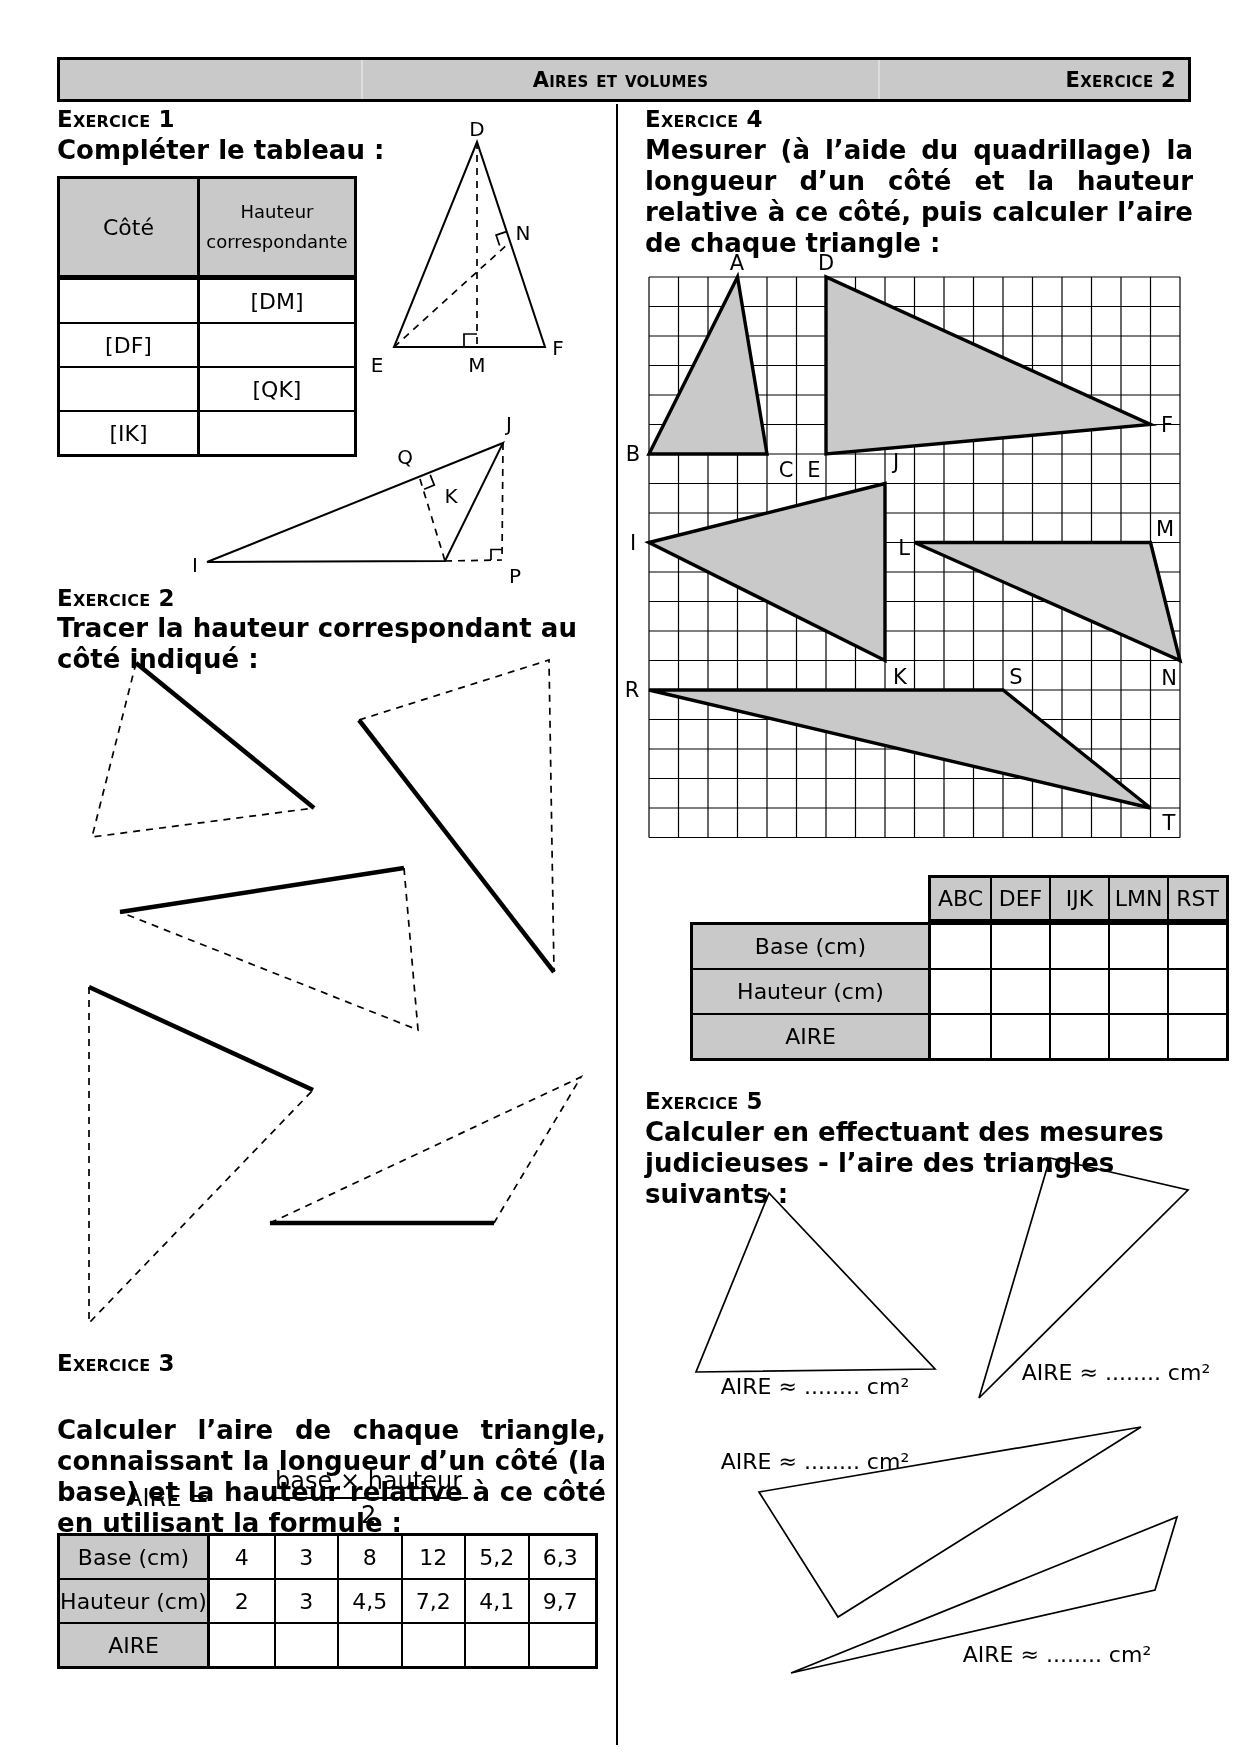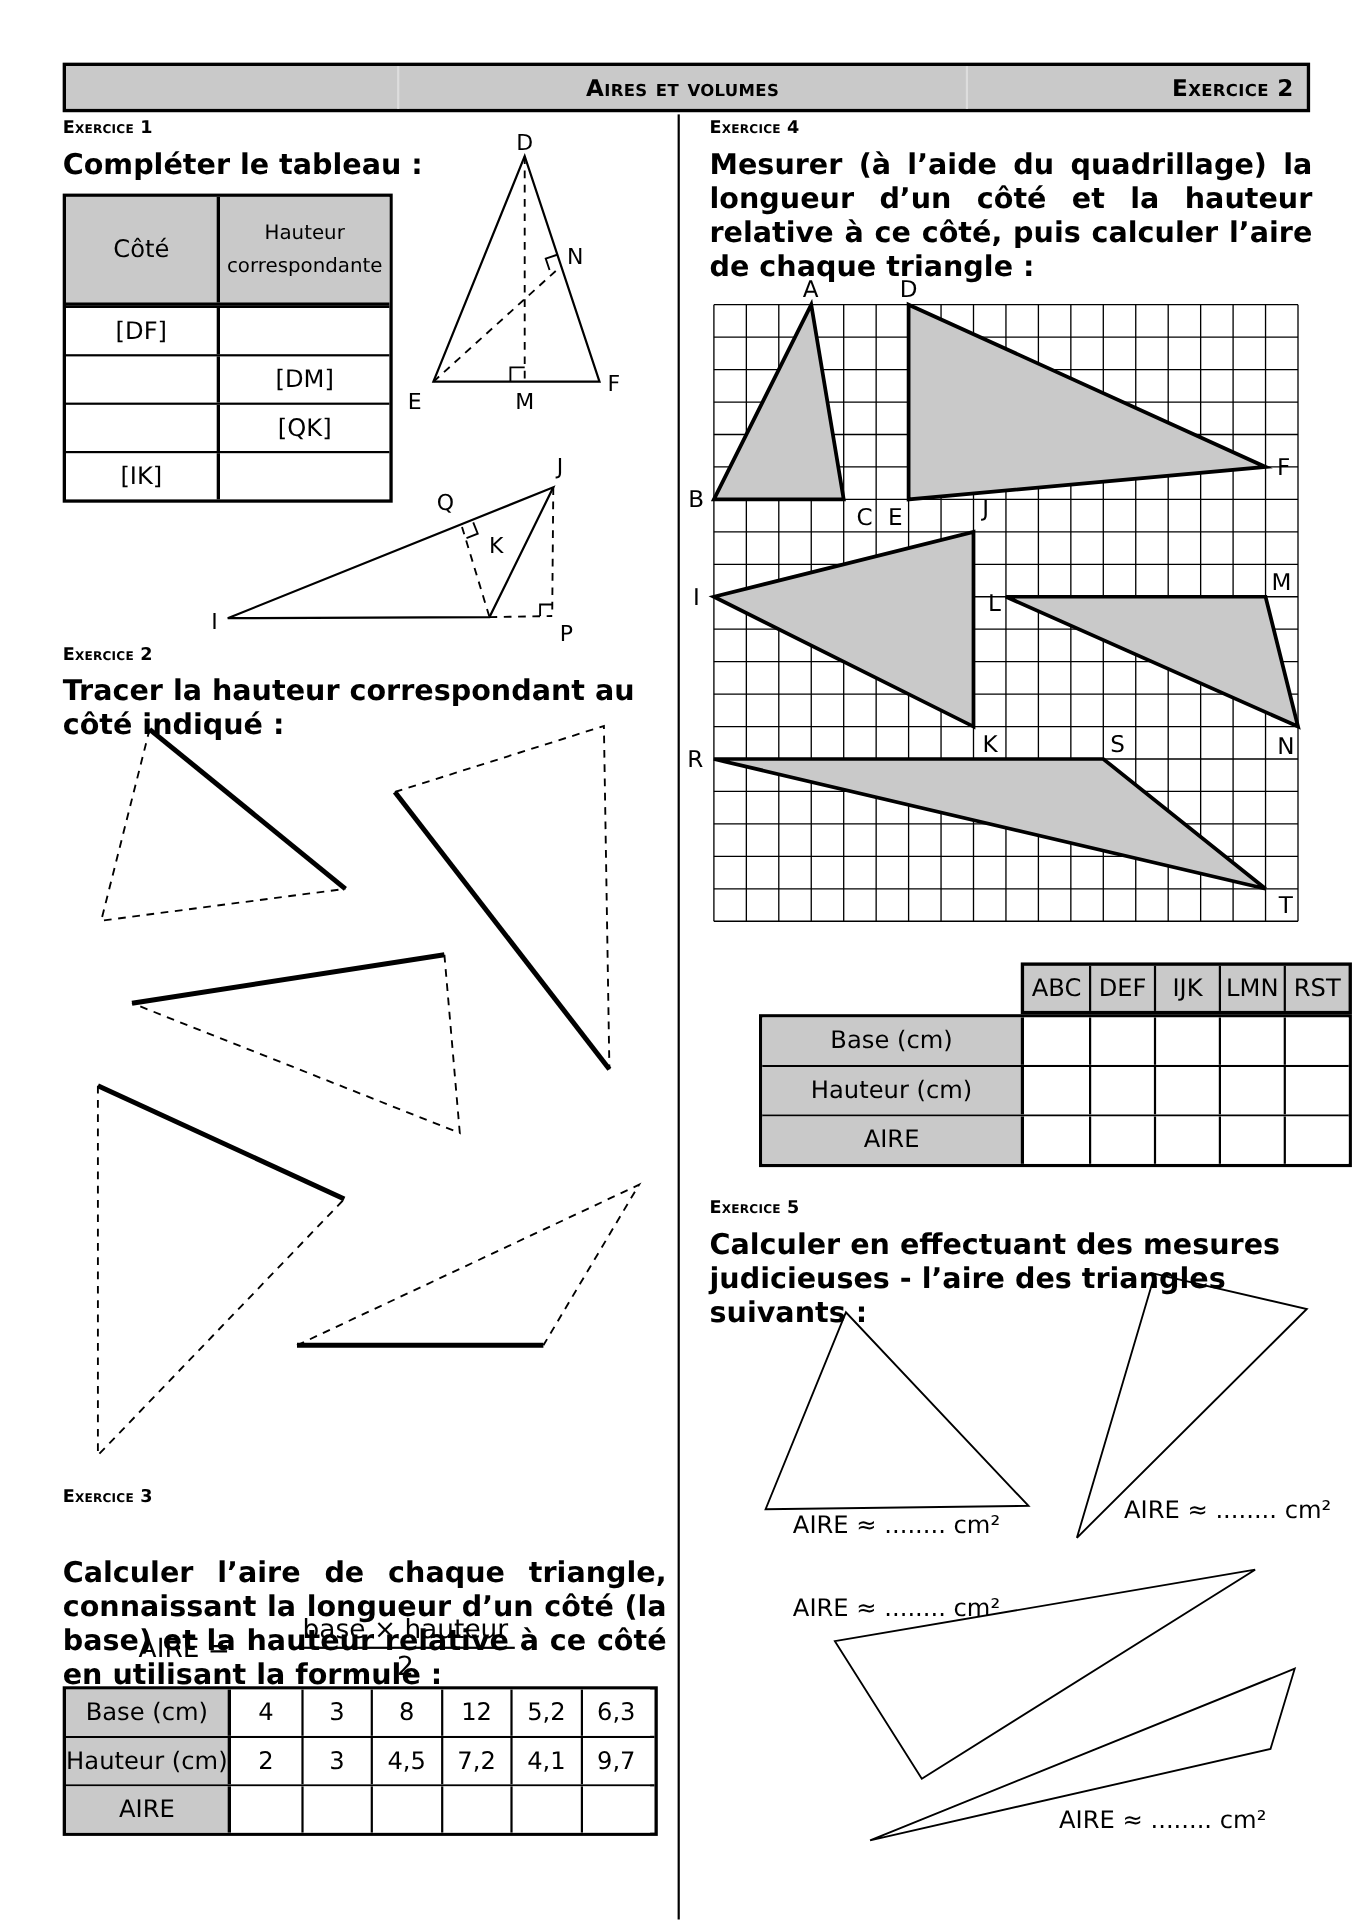--- a/index.html
+++ b/index.html
@@ -10,21 +10,21 @@
   .hbar{position:absolute;left:57px;top:57px;width:1134px;height:45px;background:#c9c9c9;
         border:3px solid #000;box-sizing:border-box;display:flex;align-items:stretch;justify-content:space-between;}
   .hcell{display:flex;align-items:center;}
   .hcell-left{width:301px;}
   .hcell-mid{flex:1;justify-content:center;border-left:2px solid #ddd;border-right:2px solid #ddd;}
   .hcell-right{width:296px;justify-content:flex-end;padding-right:12px;}
   .hbar-text{font-weight:bold;font-variant:small-caps;font-size:21px;letter-spacing:.3px;}
 
   .vdivider{position:absolute;left:616px;top:104px;width:2px;height:1641px;background:#000;}
 
-  .extitle{position:absolute;font-size:16px;font-weight:bold;font-variant:small-caps;letter-spacing:.2px;white-space:nowrap;}
+  .extitle{position:absolute;font-size:23px;font-weight:bold;font-variant:small-caps;letter-spacing:.2px;white-space:nowrap;}
   .para{position:absolute;font-size:26px;line-height:31px;font-weight:bold;}
   .just{text-align:justify;}
 
   
   .t1tab{position:absolute;left:57px;top:176px;width:300px;border:3px solid #000;box-sizing:border-box;}
   .t1head{display:flex;background:#c9c9c9;border-bottom:3px solid #000;height:96px;}
   .t1h1{width:140px;border-right:3px solid #000;display:flex;align-items:center;justify-content:center;font-size:22px;box-sizing:border-box;}
   .t1h2{flex:1;display:flex;align-items:center;justify-content:center;text-align:center;font-size:18px;line-height:30px;
         overflow-wrap:anywhere;padding:0 1px;}
   .t1row{display:flex;height:42px;border-top:2px solid #000;}
@@ -88,26 +88,26 @@
 
   <div class="extitle" style="left:57px;top:106px;">Exercice 1</div>
   <div class="para" style="left:57px;top:135px;width:540px;">Compléter le tableau :</div>
 
   <div class="t1tab">
     <div class="t1head">
       <div class="t1h1">Côté</div>
       <div class="t1h2">Hauteur correspondante</div>
     </div>
     <div class="t1row">
+      <div class="t1c1"></div>
+      <div class="t1c2">[DM]</div>
+    </div>
+    <div class="t1row">
       <div class="t1c1">[DF]</div>
       <div class="t1c2"></div>
-    </div>
-    <div class="t1row">
-      <div class="t1c1"></div>
-      <div class="t1c2">[DM]</div>
     </div>
     <div class="t1row">
       <div class="t1c1"></div>
       <div class="t1c2">[QK]</div>
     </div>
     <div class="t1row">
       <div class="t1c1">[IK]</div>
       <div class="t1c2"></div>
     </div>
   </div>

